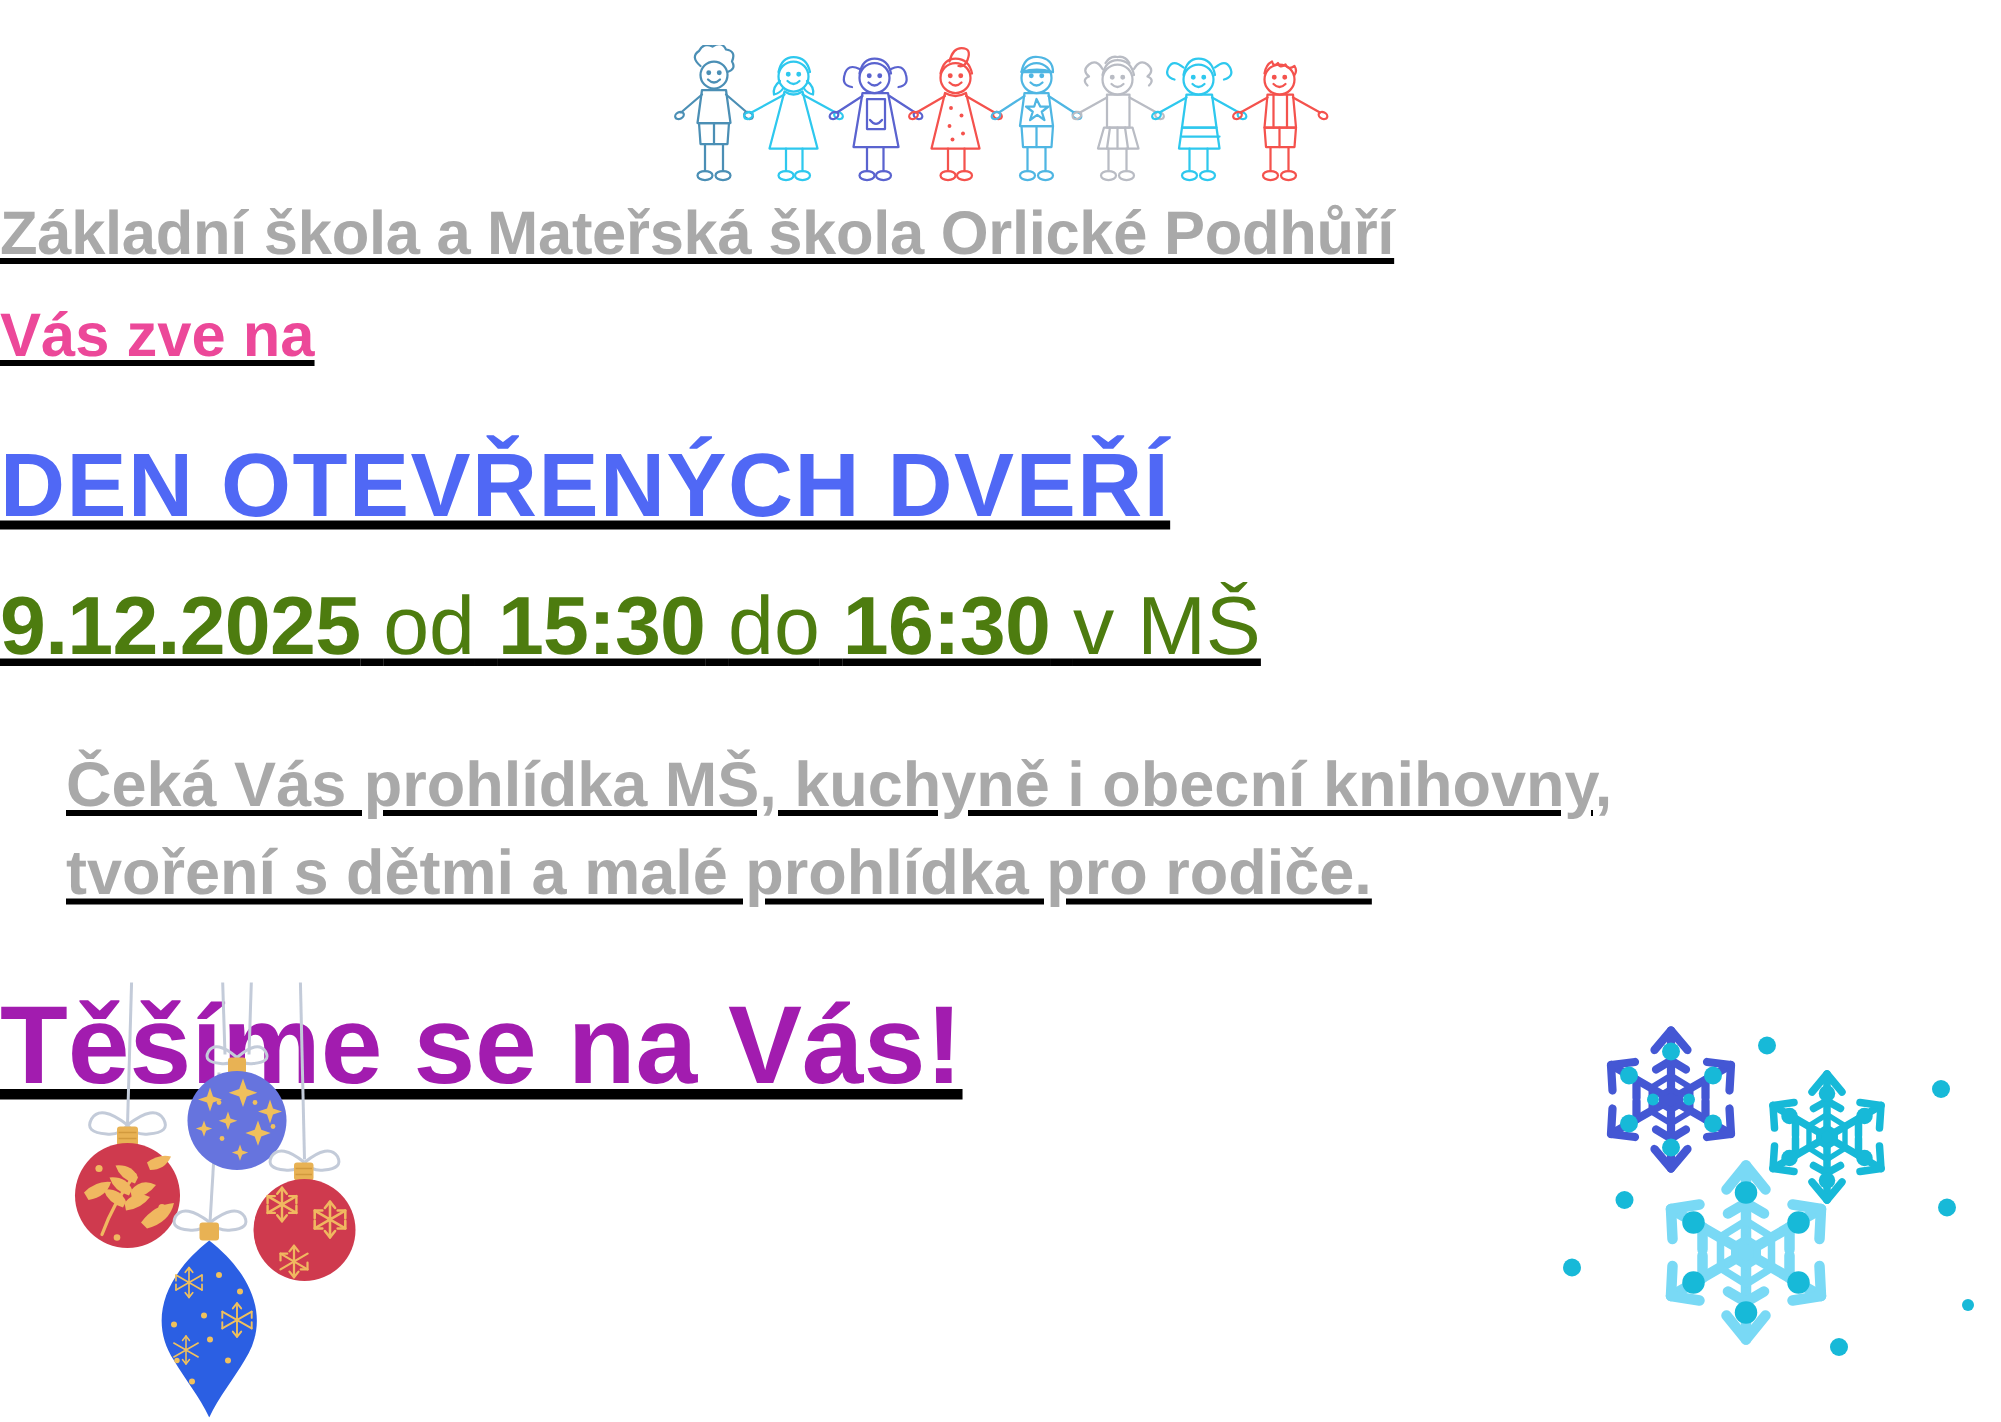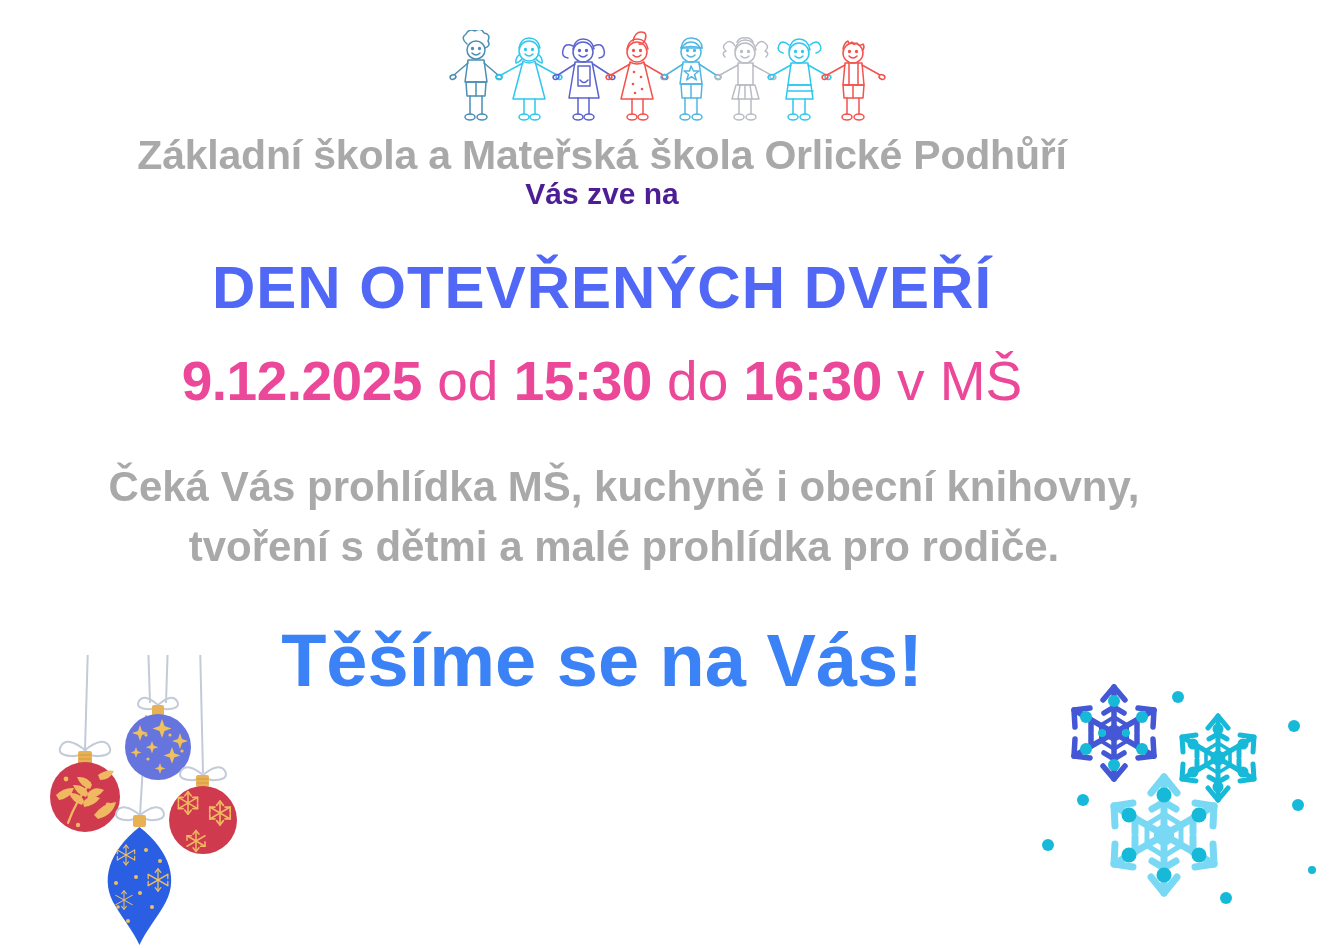--- a/index.html
+++ b/index.html
@@ -33,72 +33,74 @@
     height: 106px;
   }
   .kids-banner svg { display: block; width: 100%; height: 100%; }
 
   
   .text-stack {
     position: absolute;
     top: 134px;
     left: 0;
     width: 1204px;
-    text-align: center;
+    text-align: left;
+    text-decoration: underline;
   }
 
   .school-line {
     color: #a9a9a9;
     font-size: 41px;
     font-weight: bold;
     letter-spacing: -0.2px;
     line-height: 1.07;
     white-space: nowrap;
   }
   .invite-line {
-    color: #4c1d95;
-    font-size: 30px;
+    color: #ec4899;
+    font-size: 41px;
     font-weight: bold;
     line-height: 1.07;
+    margin-top: 24px;
     white-space: nowrap;
   }
 
   .main-title {
     color: #5068f5;
     font-size: 60px;
     font-weight: bold;
     letter-spacing: 1px;
     line-height: 1;
     margin-top: 48px;
     white-space: nowrap;
     font-stretch: condensed;
   }
 
   .date-line {
     font-size: 55px;
     line-height: 1;
     margin-top: 36px;
     white-space: nowrap;
-    color: #ec4899;
+    color: #4d7c0f;
   }
   .date-line .strong { font-weight: bold; letter-spacing: -0.5px; }
   .date-line .soft   { font-weight: normal; }
 
   .body-text {
     color: #a9a9a9;
     font-size: 42px;
     font-weight: bold;
     line-height: 1.42;
     margin-top: 48px;
     white-space: nowrap;
     padding-left: 44px;
   }
 
   .closing-line {
-    color: #3b82f6;
+    color: #a21caf;
     font-size: 74px;
     font-weight: bold;
     line-height: 1;
     margin-top: 48px;
     white-space: nowrap;
   }
 
   
   .ornaments {
     position: absolute;

